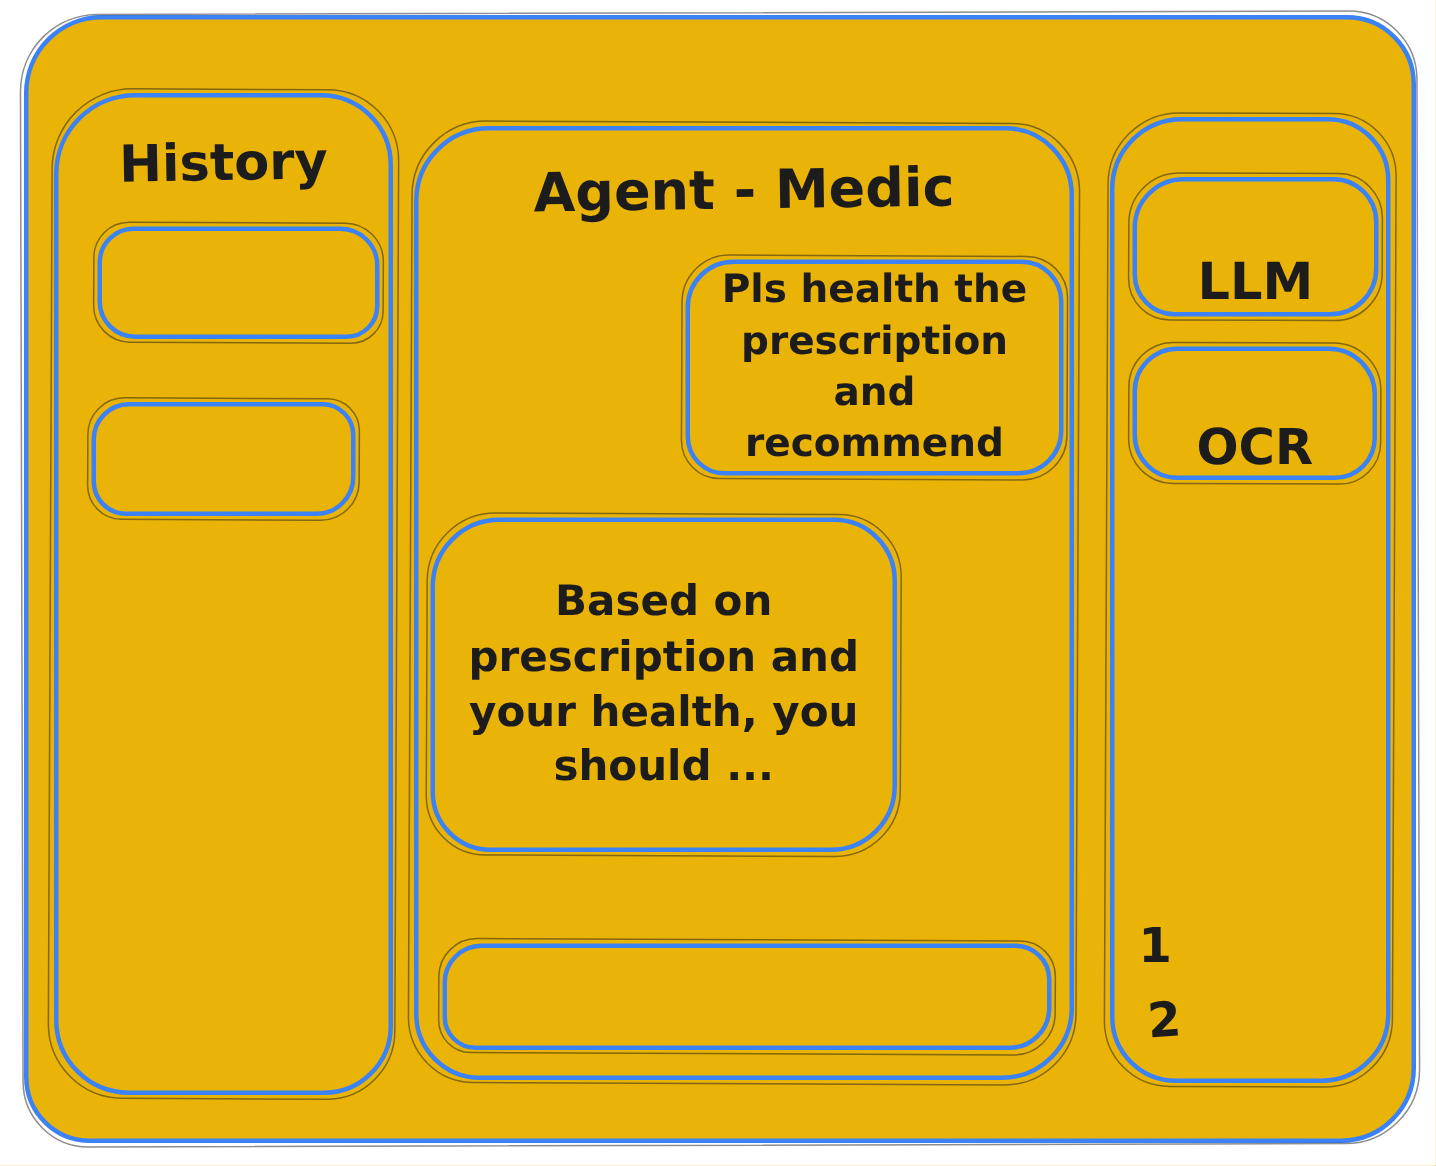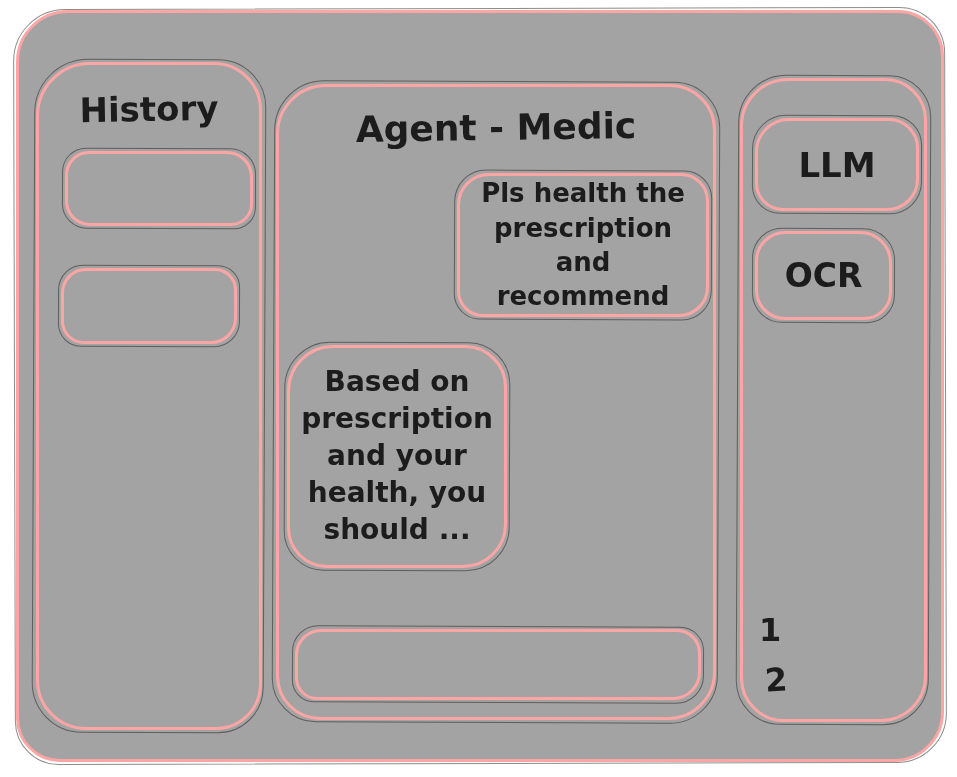--- a/index.html
+++ b/index.html
@@ -1,21 +1,21 @@
 <!DOCTYPE html>
 <html><head>
 <meta charset="utf-8">
 <style>
   html,body { margin:0; padding:0; background:#ffffff; }
   .stage {
     position:relative; width:957px; height:777px; background:#ffffff;
     font-family:"DejaVu Sans", sans-serif; color:#1c1c1c; overflow:hidden;
   }
   .sketch {
-    position:absolute; background:#a3a3a3; border:3px solid #fca5a5; box-sizing:border-box;
+    position:absolute; background:#eab308; border:3px solid #3b82f6; box-sizing:border-box;
   }
   .sketch::before {
     content:""; position:absolute; inset:-6px; border:1.6px solid #1c1c1c;
     border-radius:inherit; opacity:.5; transform:rotate(.25deg); pointer-events:none;
   }
   .label { font-weight:bold; color:#1c1c1c; }
 
   
   .frame { left:16px; top:10px; width:928px; height:752px; border-radius:52px 46px 50px 44px; }
   .frame::before { inset:-5px; transform:rotate(-.15deg); }
@@ -28,33 +28,33 @@
   .hist-item-2 { left:22px; top:203px; width:176px; height:76px; border-radius:25px 22px 26px 23px; }
 
   
   .chat { left:276px; top:84px; width:440px; height:636px; border-radius:50px 46px 48px 44px; }
   .chat-title { position:absolute; left:0; top:20px; width:100%; text-align:center;
     font-size:36px; font-weight:bold; transform:rotate(-.8deg); }
   .bubble { display:flex; align-items:center; justify-content:center; text-align:center;
     font-weight:bold; line-height:1.32; padding:10px 14px; }
   .bubble-user { left:178px; top:86px; width:252px; height:144px; border-radius:32px 28px 30px 26px;
     font-size:26px; }
-  .bubble-agent { left:8px; top:258px; width:220px; height:223px; border-radius:46px 42px 44px 40px;
+  .bubble-agent { left:8px; top:258px; width:311px; height:223px; border-radius:46px 42px 44px 40px;
     font-size:28px; }
   .composer { left:16px; top:542px; width:406px; height:71px; border-radius:26px 24px 28px 22px; }
   .composer input { position:absolute; inset:0; width:100%; height:100%; border:none; outline:none;
     background:transparent; font:bold 24px "DejaVu Sans", sans-serif; color:#1c1c1c;
     padding:0 20px; box-sizing:border-box; }
 
   
   .tools { left:740px; top:78px; width:187px; height:644px; border-radius:48px 42px 46px 44px; }
-  .tool-btn { display:flex; align-items:center; justify-content:center; text-align:center;
+  .tool-btn { display:flex; align-items:flex-end; justify-content:center; text-align:center;
     font-weight:bold; cursor:default; }
   .btn-llm { left:12px; top:37px; width:164px; height:93px; border-radius:34px 30px 32px 28px; font-size:34px; }
-  .btn-ocr { left:12px; top:150px; width:137px; height:89px; border-radius:30px 32px 28px 30px; font-size:33px; }
+  .btn-ocr { left:12px; top:150px; width:163px; height:89px; border-radius:30px 32px 28px 30px; font-size:33px; }
   .btn-params { left:2px; top:320px; width:171px; height:69px; border-radius:24px 26px 22px 25px; font-size:30px; }
   .btn-doc { left:8px; top:427px; width:165px; height:123px; border-radius:38px 34px 36px 32px;
     font-size:30px; line-height:1.35; }
   .btn-doc .btn-label { max-width:120px; }
   .doc-num { position:absolute; font-size:32px; font-weight:bold; }
   .doc-num-1 { left:16px; top:530px; }
   .doc-num-2 { left:22px; top:580px; transform:rotate(-4deg); }
 </style>
 </head>
 <body>

